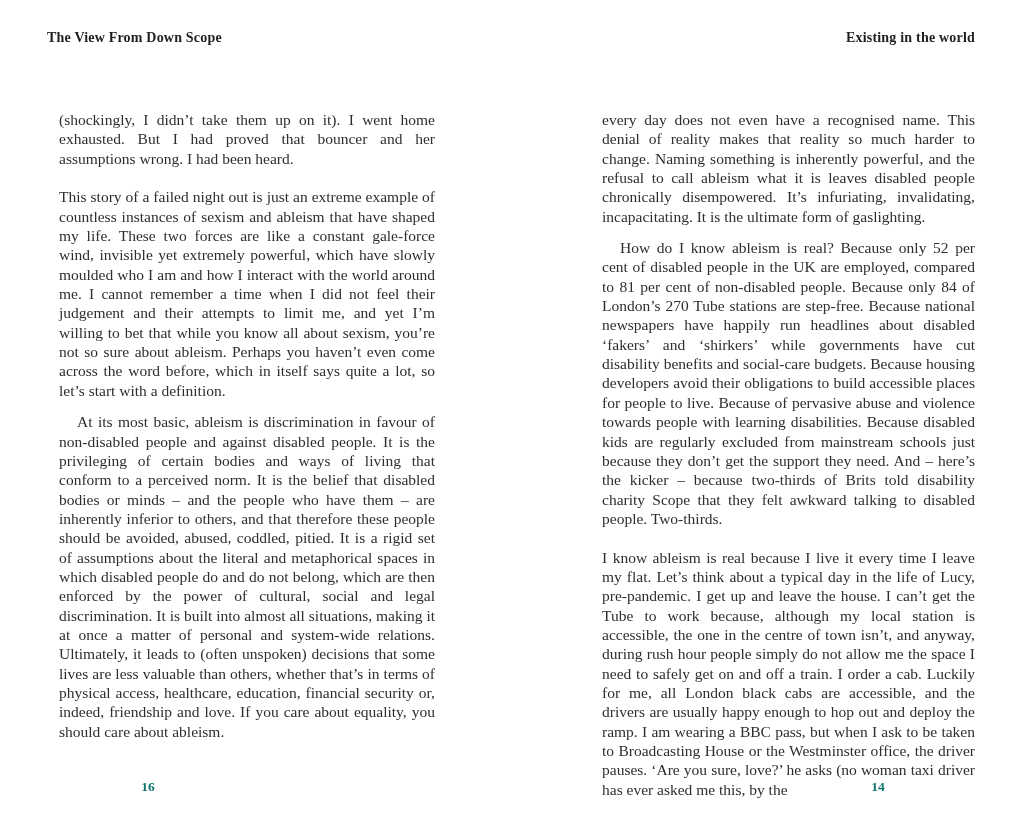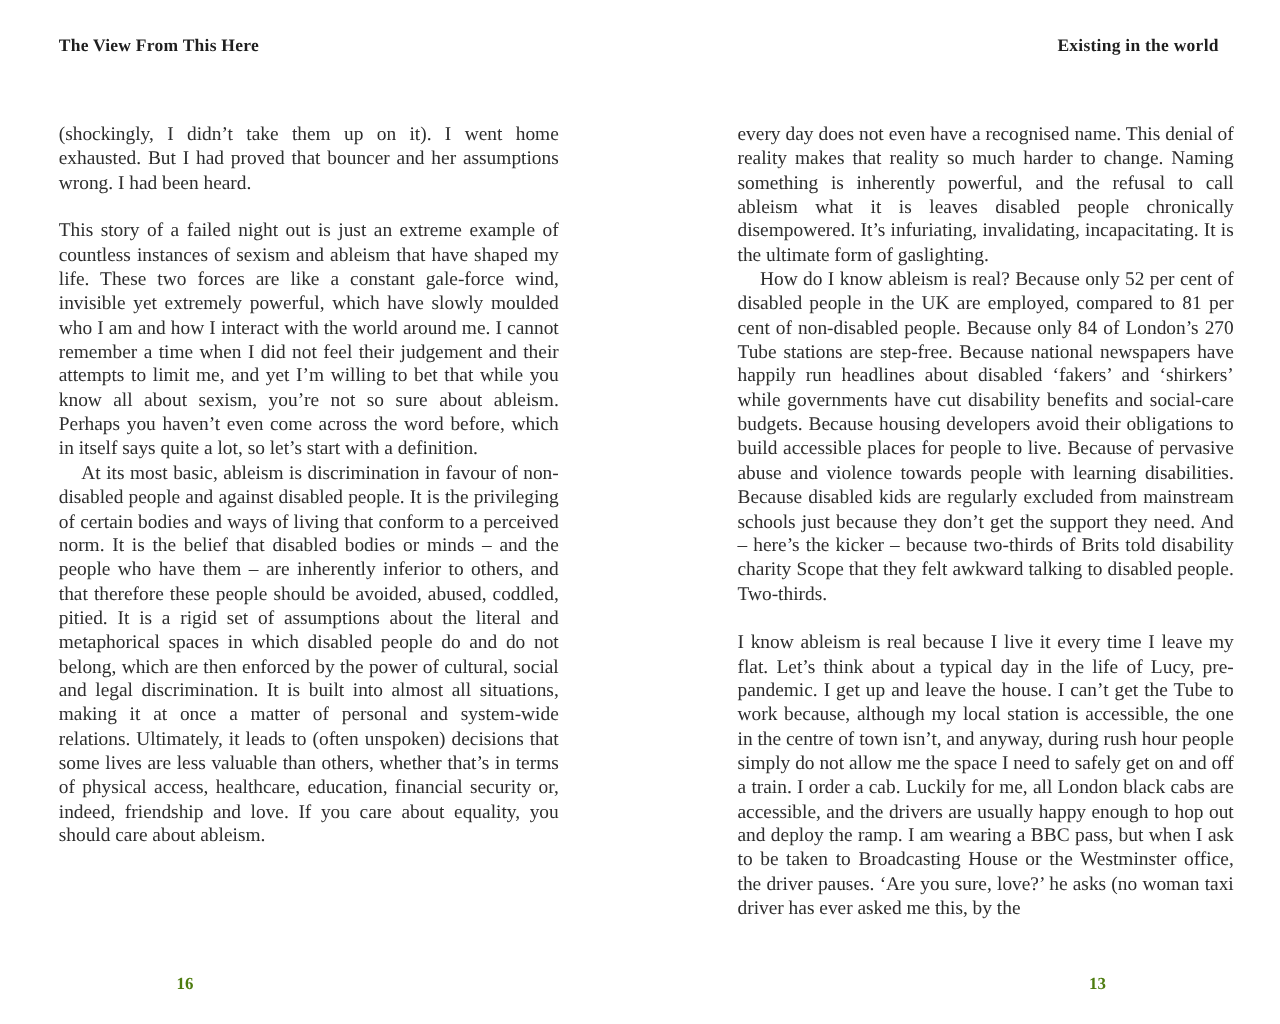--- a/index.html
+++ b/index.html
@@ -29,59 +29,59 @@
   .running-head.right { right: 49px; text-align: right; }
 
   .text-column {
     position: absolute;
     top: 98px;
   }
   .text-column.left  { left: 47px;  width: 400px; }
   .text-column.right { left: 590px; width: 397px; }
 
   .text-column p {
-    margin: 0;
+    margin: 12px;
     font-size: 15.5px;
     line-height: 19.35px;
     text-align: justify;
     color: #2e2e2e;
   }
   .text-column p.indent { text-indent: 18px; font-family: Liberation Serif, serif; }
   .text-column p.gap-before { margin-top: 19.35px; }
 
   .page-number {
     position: absolute;
     top: 779px;
     width: 40px;
     text-align: center;
     font-size: 13.5px;
     font-weight: bold;
-    color: #4d7c0f;
+    color: #0f766e;
   }
   .page-number.left  { left: 128px; }
   .page-number.right { left: 858px; }
 </style>
 </head>
 <body>
 
 <div class="spread">
 
-  <div class="running-head left">The View From This Here</div>
+  <div class="running-head left">The View From Down Scope</div>
 
   <div class="running-head right">Existing in the world</div>
 
   <div class="text-column left">
     <p>(shockingly, I didn’t take them up on it). I went home exhausted. But I had proved that bouncer and her assumptions wrong. I had been heard.</p>
     <p class="gap-before">This story of a failed night out is just an extreme example of countless instances of sexism and ableism that have shaped my life. These two forces are like a constant gale-force wind, invisible yet extremely powerful, which have slowly moulded who I am and how I interact with the world around me. I cannot remember a time when I did not feel their judgement and their attempts to limit me, and yet I’m willing to bet that while you know all about sexism, you’re not so sure about ableism. Perhaps you haven’t even come across the word before, which in itself says quite a lot, so let’s start with a definition.</p>
     <p class="indent">At its most basic, ableism is discrimination in favour of non-disabled people and against disabled people. It is the privileging of certain bodies and ways of living that conform to a perceived norm. It is the belief that disabled bodies or minds – and the people who have them – are inherently inferior to others, and that therefore these people should be avoided, abused, coddled, pitied. It is a rigid set of assumptions about the literal and metaphorical spaces in which disabled people do and do not belong, which are then enforced by the power of cultural, social and legal discrimination. It is built into almost all situations, making it at once a matter of personal and system-wide relations. Ultimately, it leads to (often unspoken) decisions that some lives are less valuable than others, whether that’s in terms of physical access, healthcare, education, financial security or, indeed, friendship and love. If you care about equality, you should care about ableism.</p>
   </div>
 
   <div class="text-column right">
     <p>every day does not even have a recognised name. This denial of reality makes that reality so much harder to change. Naming something is inherently powerful, and the refusal to call ableism what it is leaves disabled people chronically disempowered. It’s infuriating, invalidating, incapacitating. It is the ultimate form of gaslighting.</p>
     <p class="indent">How do I know ableism is real? Because only 52 per cent of disabled people in the UK are employed, compared to 81 per cent of non-disabled people. Because only 84 of London’s 270 Tube stations are step-free. Because national newspapers have happily run headlines about disabled ‘fakers’ and ‘shirkers’ while governments have cut disability benefits and social-care budgets. Because housing developers avoid their obligations to build accessible places for people to live. Because of pervasive abuse and violence towards people with learning disabilities. Because disabled kids are regularly excluded from mainstream schools just because they don’t get the support they need. And – here’s the kicker – because two-thirds of Brits told disability charity Scope that they felt awkward talking to disabled people. Two-thirds.</p>
     <p class="gap-before">I know ableism is real because I live it every time I leave my flat. Let’s think about a typical day in the life of Lucy, pre-pandemic. I get up and leave the house. I can’t get the Tube to work because, although my local station is accessible, the one in the centre of town isn’t, and anyway, during rush hour people simply do not allow me the space I need to safely get on and off a train. I order a cab. Luckily for me, all London black cabs are accessible, and the drivers are usually happy enough to hop out and deploy the ramp. I am wearing a BBC pass, but when I ask to be taken to Broadcasting House or the Westminster office, the driver pauses. ‘Are you sure, love?’ he asks (no woman taxi driver has ever asked me this, by the</p>
   </div>
 
   <div class="page-number left">16</div>
 
-  <div class="page-number right">13</div>
+  <div class="page-number right">14</div>
 
 </div>
 
 </body></html>

